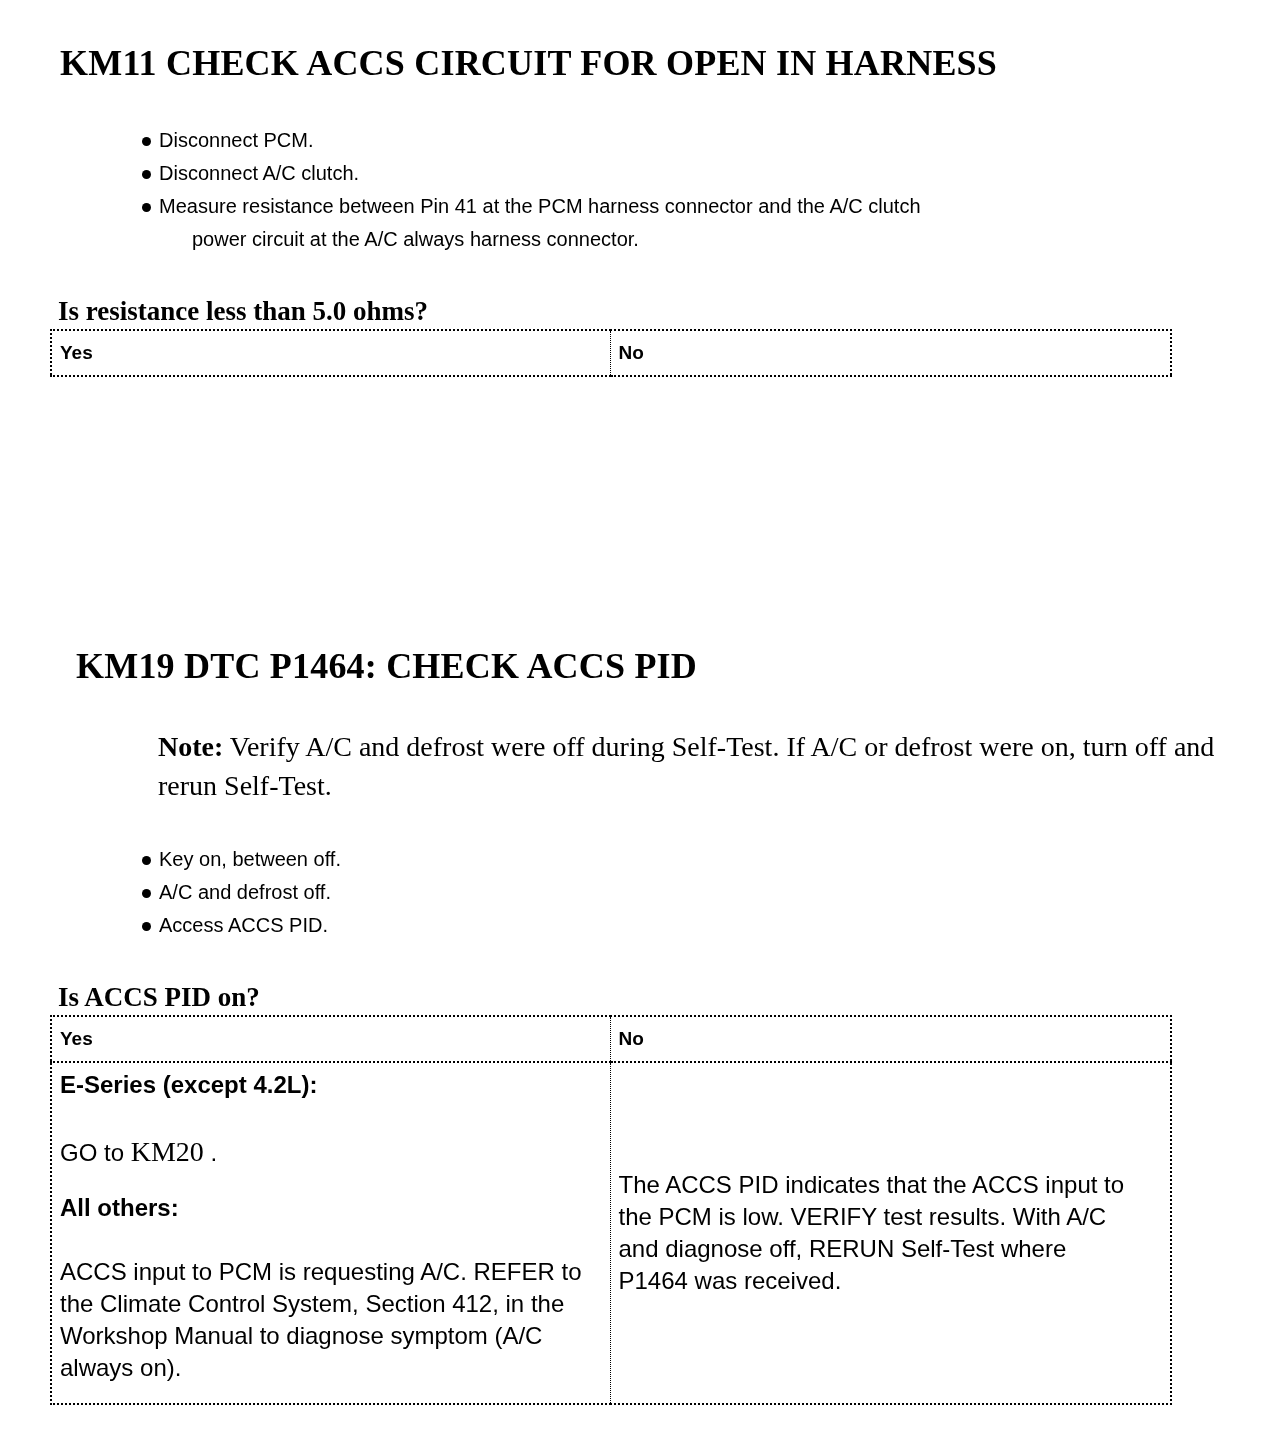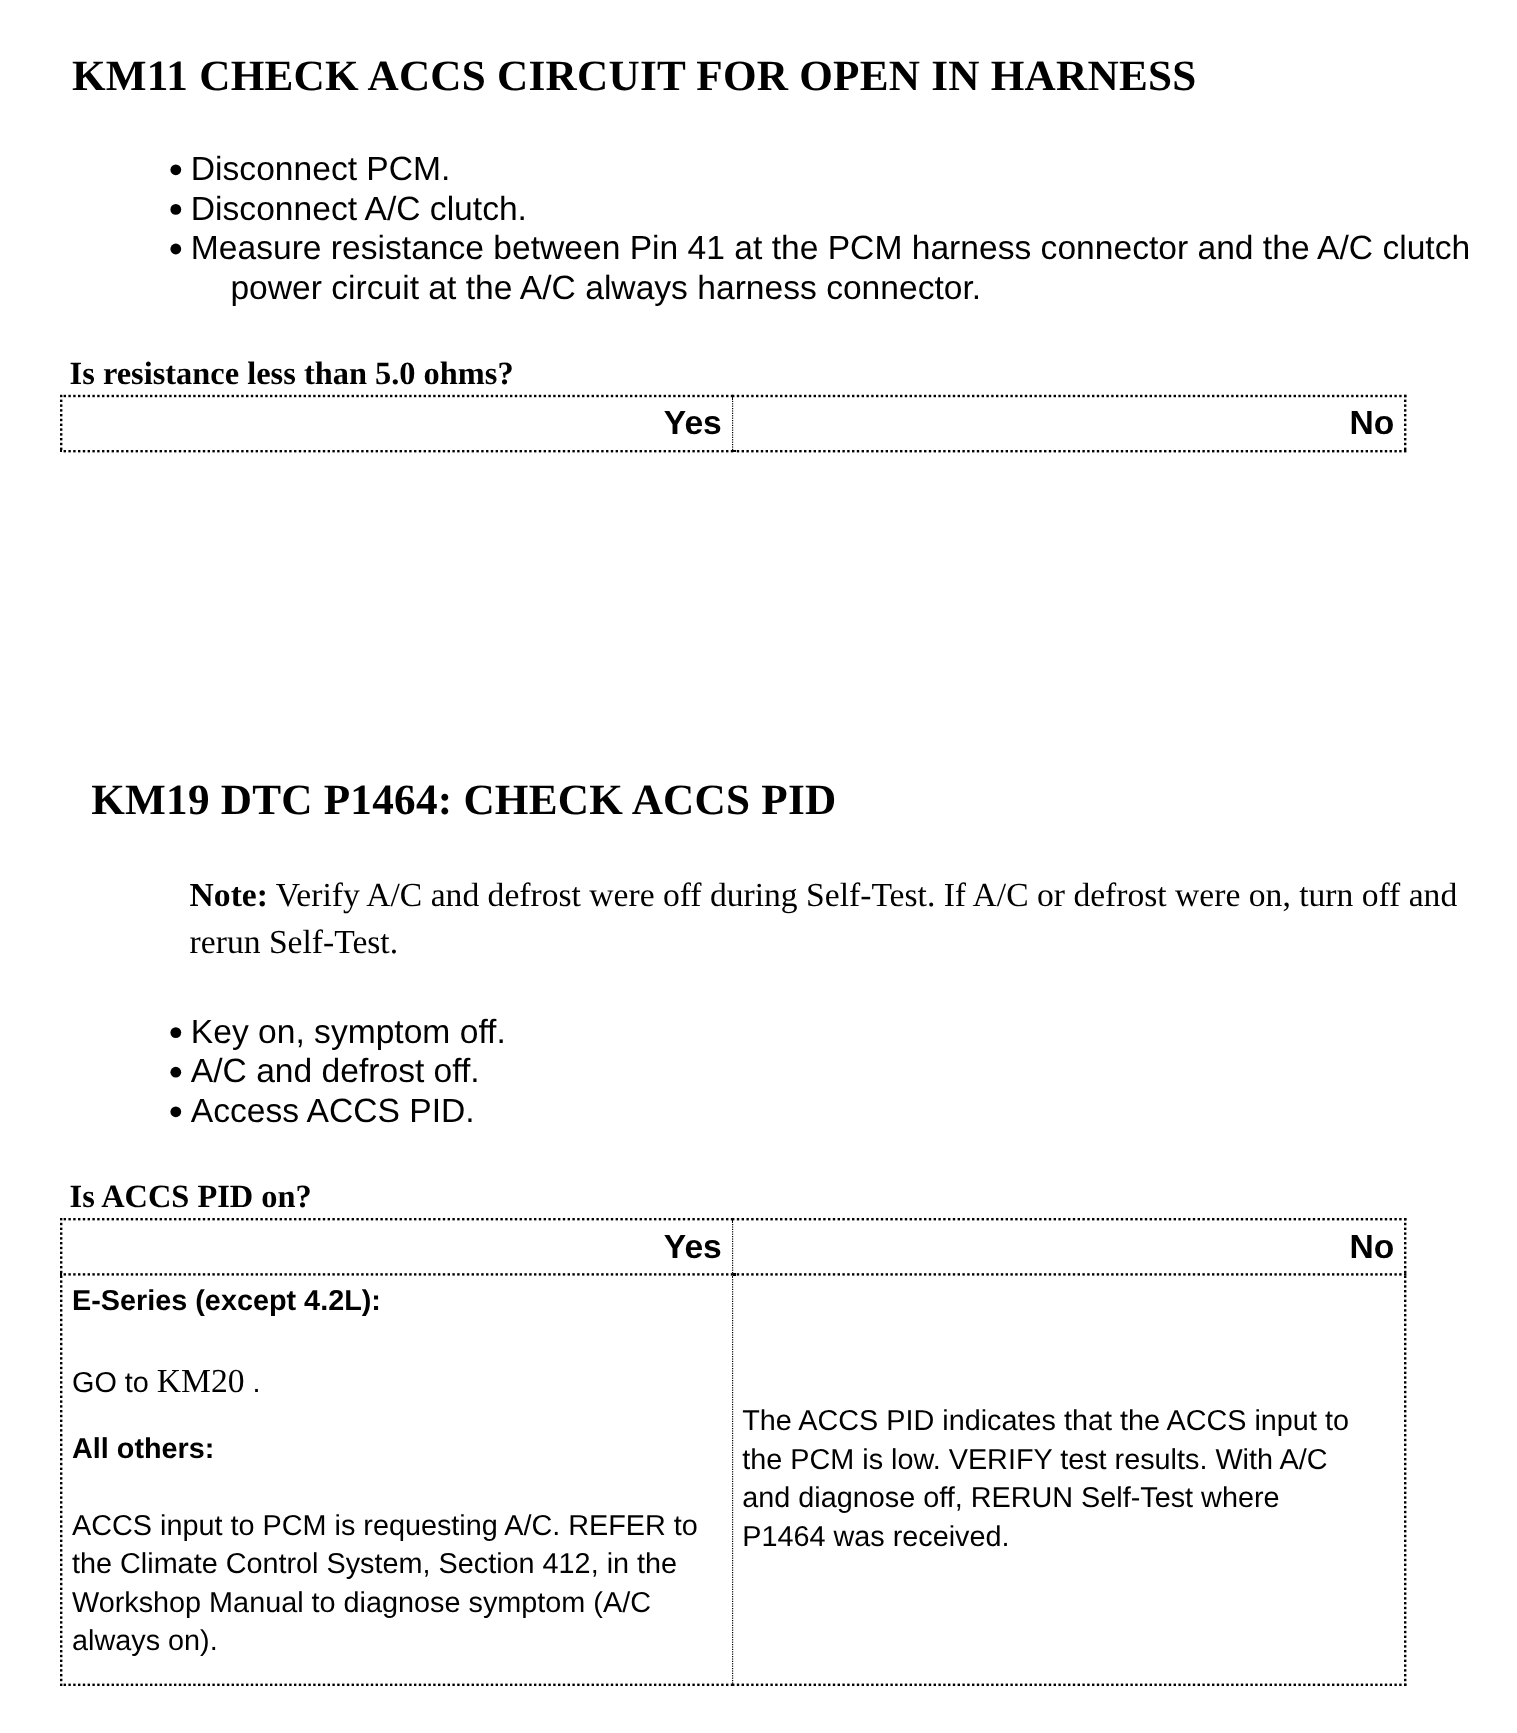--- a/index.html
+++ b/index.html
@@ -5,21 +5,21 @@
   html, body { margin: 0; padding: 0; background: #ffffff; }
   body { width: 1264px; height: 1444px; position: relative; color: #000; overflow: hidden; }
 
   .heading {
     position: absolute; left: 60px; margin: 0;
     font-family: "Liberation Serif", "DejaVu Serif", serif;
     font-weight: bold; font-size: 36px; letter-spacing: 0.2px; line-height: 1;
   }
   .bullets {
     position: absolute; left: 140px; margin: 0; padding: 0; list-style: none;
-    font-family: "Liberation Sans", "DejaVu Sans", sans-serif; font-size: 28px; line-height: 33px;
+    font-family: "Liberation Sans", "DejaVu Sans", sans-serif; font-size: 20px; line-height: 33px;
   }
   .bullets li { position: relative; padding-left: 19px; }
   .bullets li .dot {
     position: absolute; left: 2px; top: 13px; width: 9px; height: 9px;
     background: #000; border-radius: 50%;
   }
   .bullets li .cont { display: block; padding-left: 33px; }
 
   .question {
     position: absolute; left: 58px; margin: 0;
@@ -27,22 +27,22 @@
   }
 
   table.yn {
     position: absolute; left: 50px; width: 1120px; border-collapse: collapse; table-layout: fixed;
     border: 2px dotted #000;
   }
   table.yn th, table.yn td {
     border: 1px dotted #000; padding: 0 8px; vertical-align: middle;
   }
   table.yn th {
-    font-family: "Liberation Sans", "DejaVu Sans", sans-serif; font-weight: bold; font-size: 28px;
-    height: 44px; text-align: right; border-bottom: 2px dotted #000;
+    font-family: "Liberation Sans", "DejaVu Sans", sans-serif; font-weight: bold; font-size: 19px;
+    height: 44px; text-align: left; border-bottom: 2px dotted #000;
   }
   table.yn td {
     font-family: "Liberation Sans", "DejaVu Sans", sans-serif; font-size: 24px; line-height: 32px;
   }
   table.yn td .serif-run { font-family: "Liberation Serif", "DejaVu Serif", serif; font-size: 28px; line-height: 38px; }
 
   .note {
     position: absolute; left: 158px; width: 1070px; margin: 0;
     font-family: "Liberation Serif", "DejaVu Serif", serif; font-size: 28px; line-height: 39px;
   }
@@ -76,21 +76,21 @@
     <th>No</th>
   </tr>
 </tbody>
   </table>
 
 <h1 class="heading" style="top:648px;margin-left:16px;">KM19 DTC P1464: CHECK ACCS PID</h1>
 
 <p class="note" style="top:727px;"><b>Note:</b><span> Verify A/C and defrost were off during Self-Test. If A/C or defrost were on, turn off and rerun Self-Test.</span></p>
 
 <ul class="bullets" style="top:843px;">
-  <li><span class="dot"></span><span>Key on, symptom off.</span></li>
+  <li><span class="dot"></span><span>Key on, between off.</span></li>
   <li><span class="dot"></span><span>A/C and defrost off.</span></li>
   <li><span class="dot"></span><span>Access ACCS PID.</span></li>
 </ul>
 
 <p class="question" style="top:982px;">Is ACCS PID on?</p>
 
 <table class="yn" style="top:1015px;">
   <colgroup>
       <col style="width:559px">
       <col style="width:561px">

